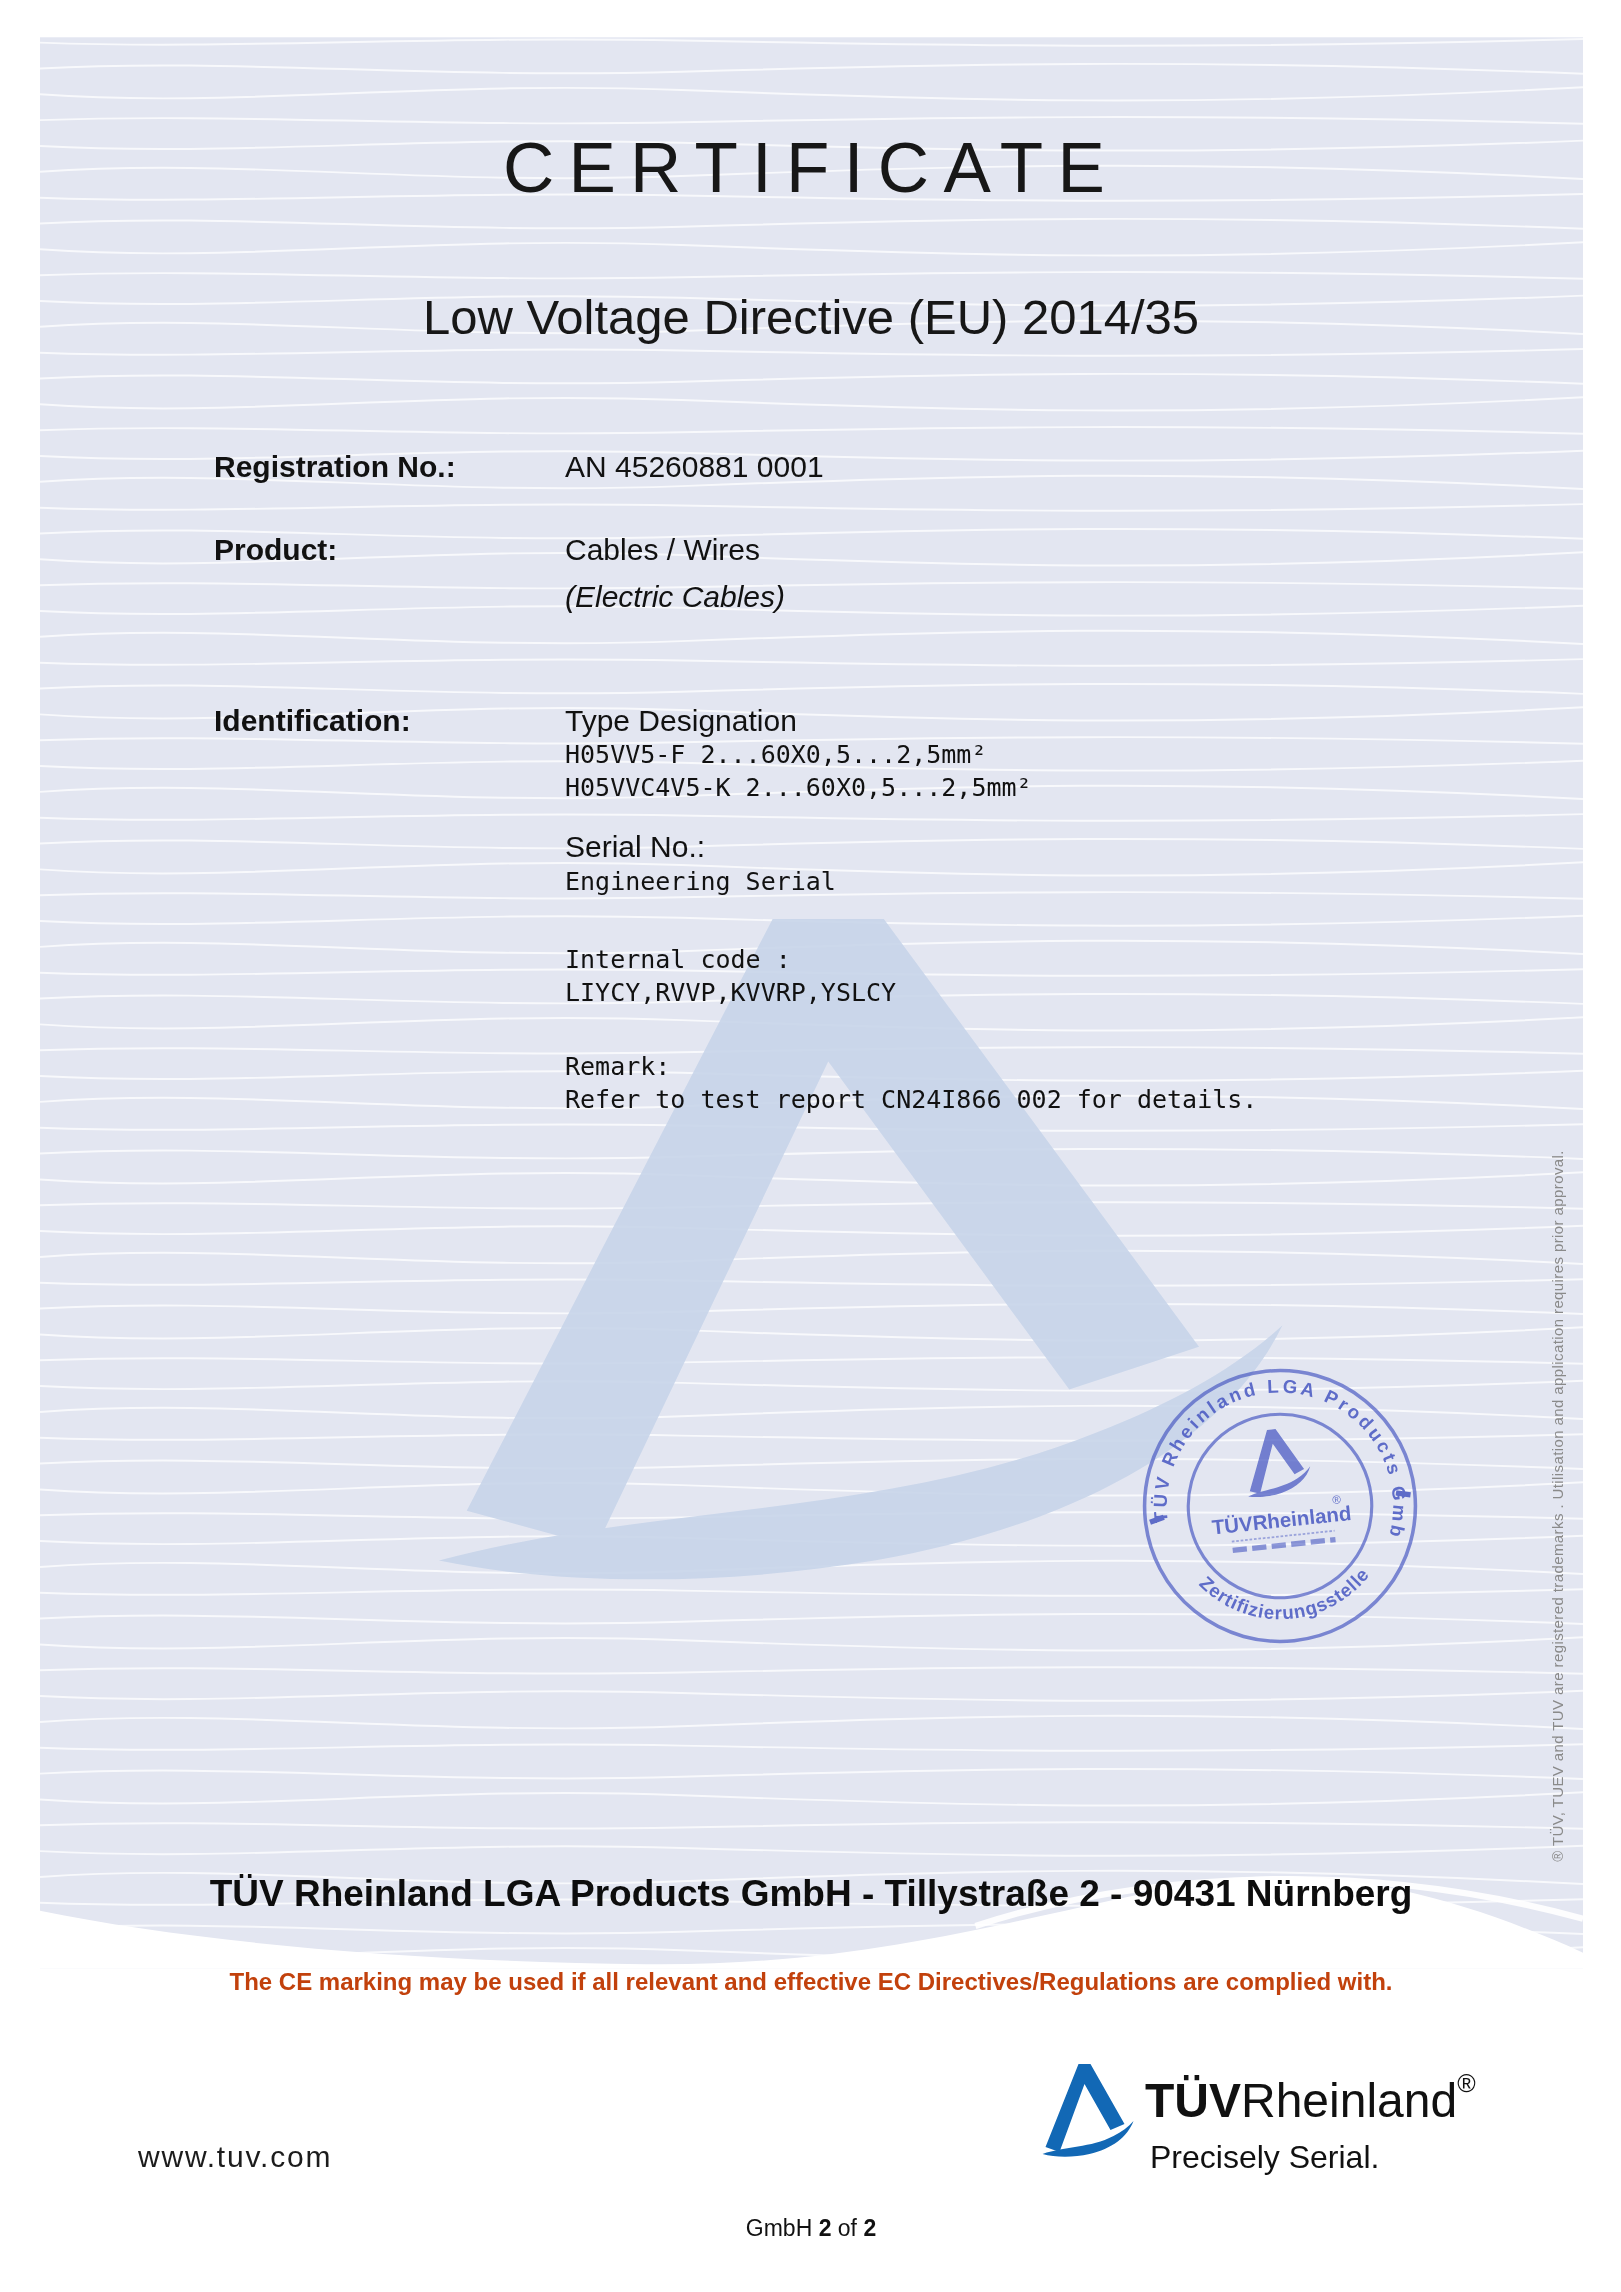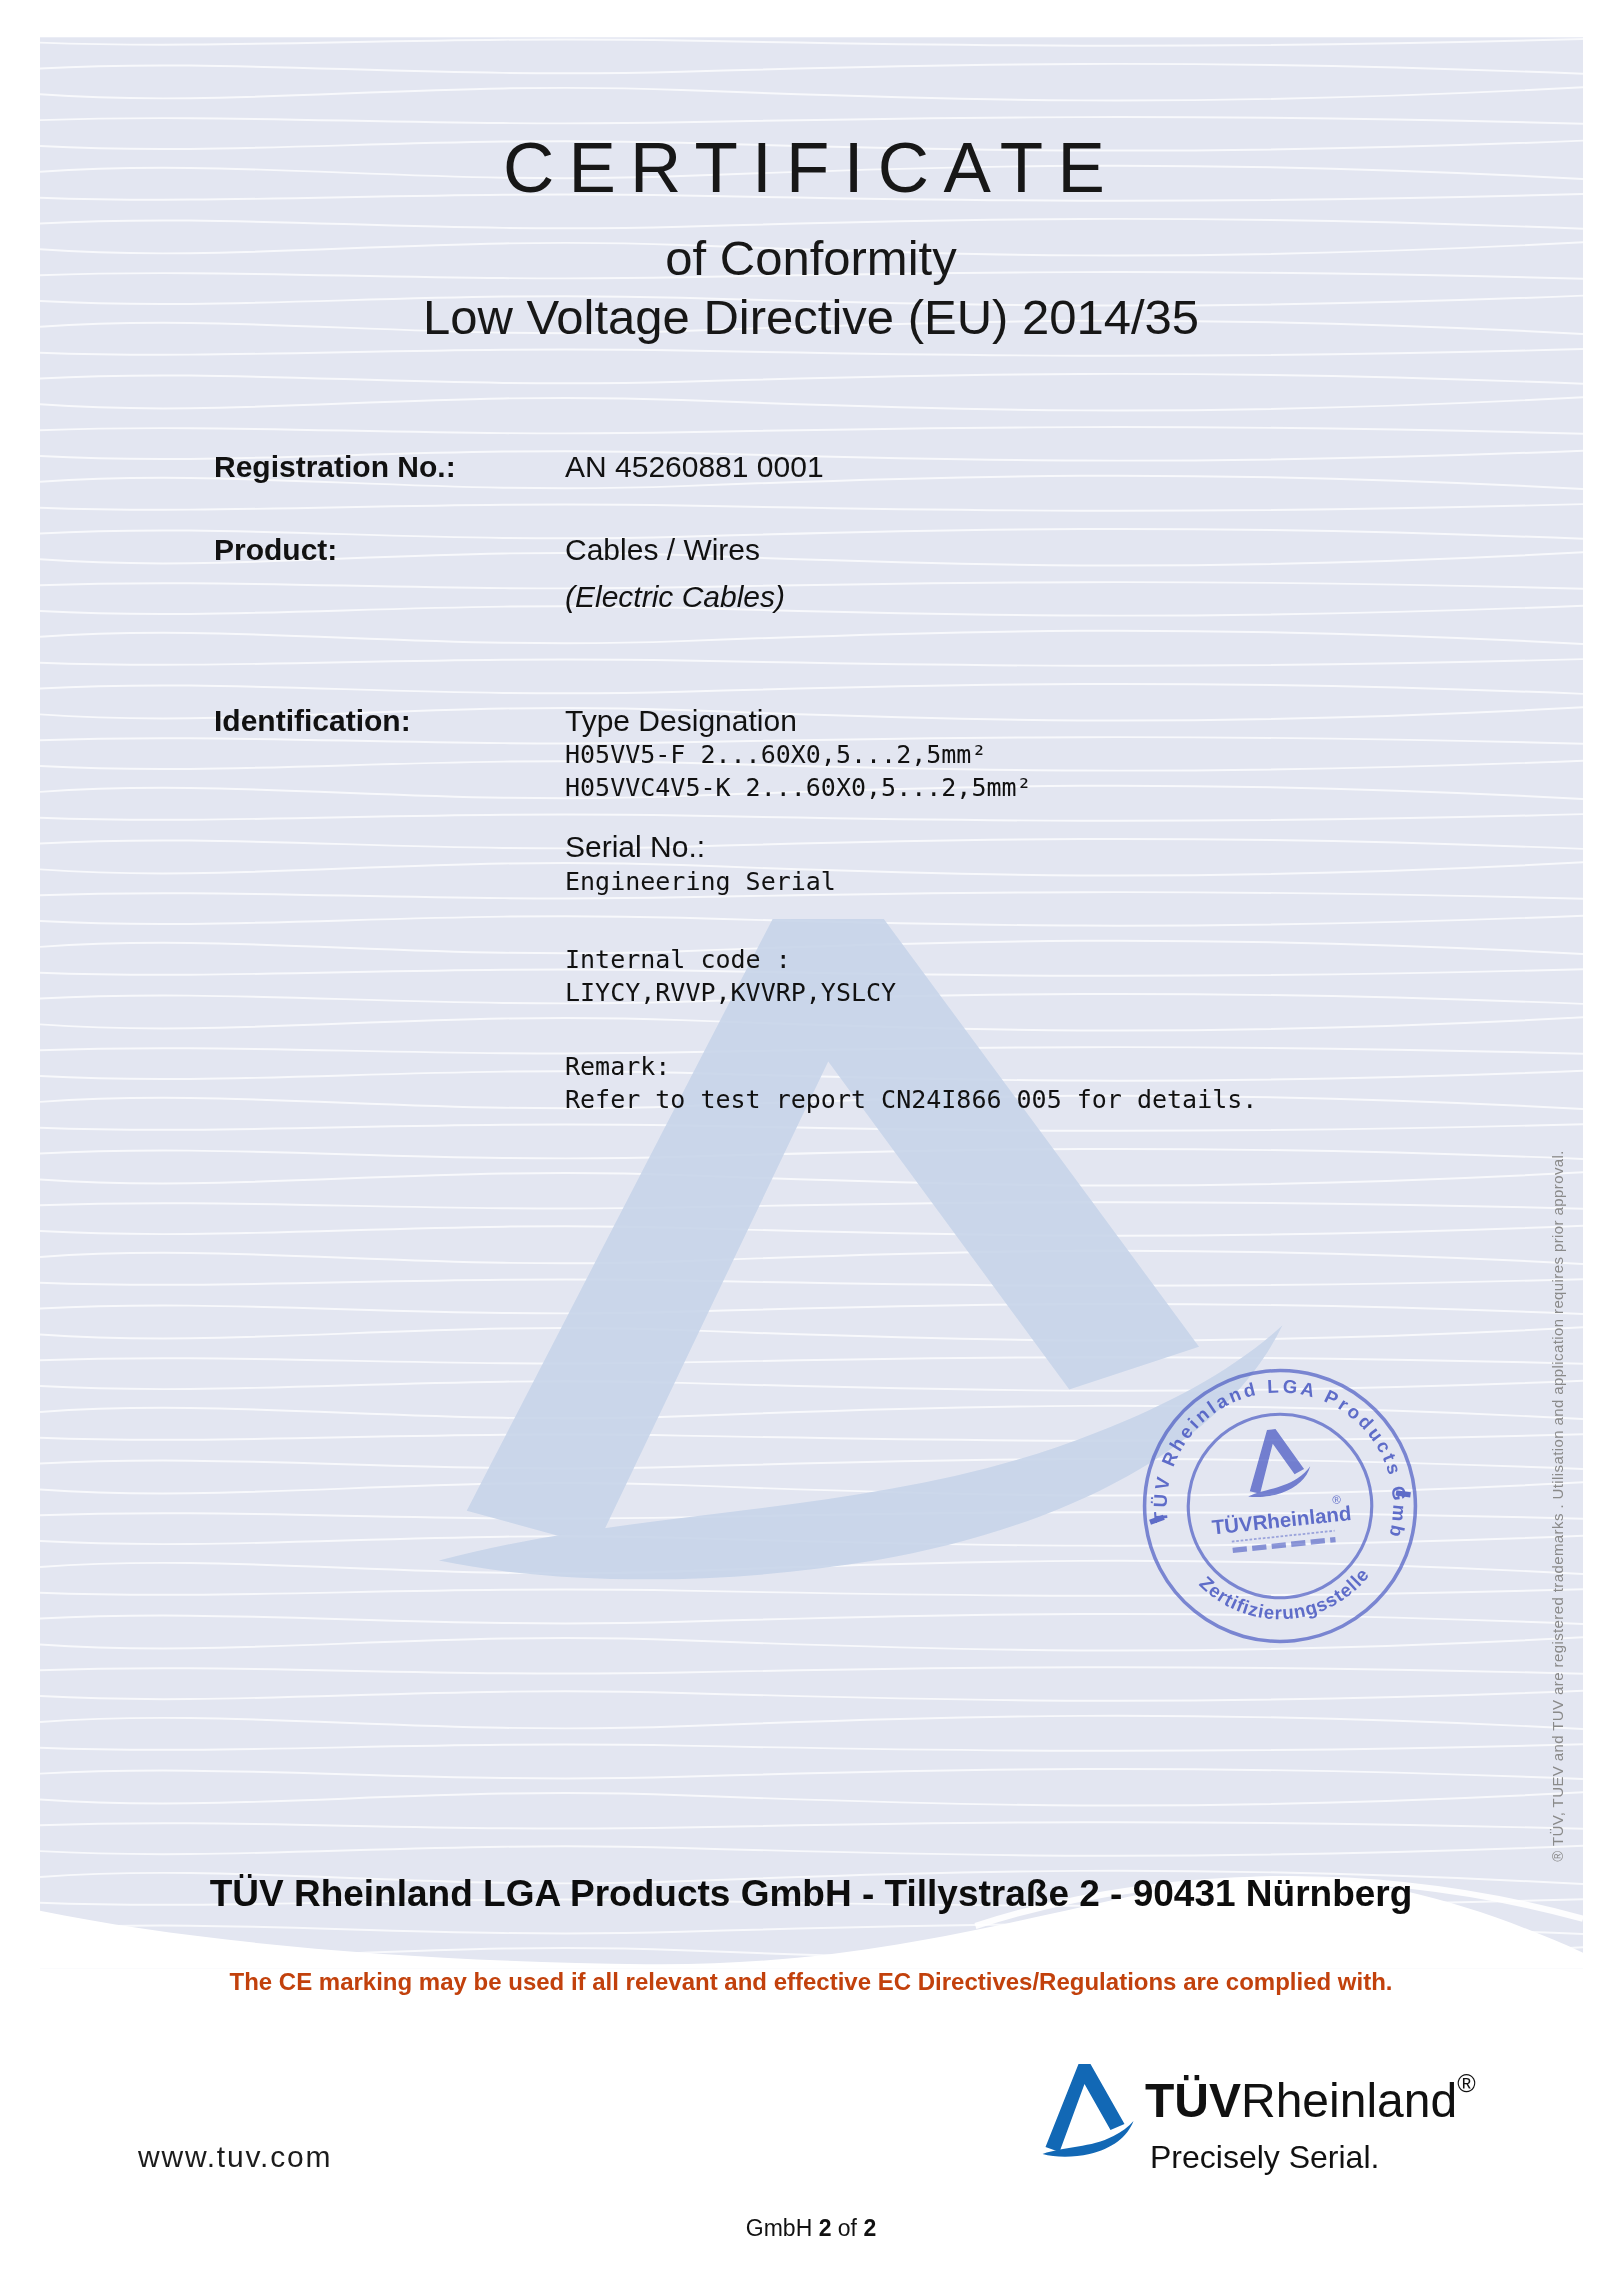--- a/index.html
+++ b/index.html
@@ -124,21 +124,20 @@
       </g>
     <path d="M1050 2120 C 1250 2055, 1500 2048, 1732 2112" fill="none" stroke="rgba(255,255,255,0.9)" stroke-width="7"></path>
     <path d="M0 2103 C 180 2140, 430 2160, 680 2163 C 950 2166, 1130 2100, 1310 2070 C 1450 2048, 1600 2090, 1732 2150 L 1732 2168 L 0 2168 Z" fill="#ffffff"></path>
   </svg>
 
   <svg class="abs watermark" width="927" height="713" viewBox="0 0 100 100" preserveAspectRatio="none">
     <use href="#tuv-triangle" fill="#c8d5ea"></use>
   </svg>
 
   <div class="abs center title" style="top:127px">CERTIFICATE</div>
-  <div class="abs center subtitle" style="top:230px">of Conformity</div>
   <div class="abs center subtitle" style="top:289px">Low Voltage Directive (EU) 2014/35</div>
 
   <div class="abs label" style="left:214px;top:450px">Registration No.:</div>
   <div class="abs value" style="left:565px;top:450px">AN 45260881 0001</div>
 
   <div class="abs label" style="left:214px;top:533px">Product:</div>
   <div class="abs value" style="left:565px;top:533px">Cables / Wires</div>
   <div class="abs value italic" style="left:565px;top:580px">(Electric Cables)</div>
 
   <div class="abs label" style="left:214px;top:704px">Identification:</div>
@@ -146,21 +145,21 @@
   <div class="abs mono" style="left:565px;top:740px">H05VV5-F 2...60X0,5...2,5mm²</div>
   <div class="abs mono" style="left:565px;top:773px">H05VVC4V5-K 2...60X0,5...2,5mm²</div>
 
   <div class="abs value" style="left:565px;top:830px">Serial No.:</div>
   <div class="abs mono" style="left:565px;top:867px">Engineering Serial</div>
 
   <div class="abs mono" style="left:565px;top:945px">Internal code :</div>
   <div class="abs mono" style="left:565px;top:978px">LIYCY,RVVP,KVVRP,YSLCY</div>
 
   <div class="abs mono" style="left:565px;top:1052px">Remark:</div>
-  <div class="abs mono" style="left:565px;top:1085px">Refer to test report CN24I866 005 for details.</div>
+  <div class="abs mono" style="left:565px;top:1085px">Refer to test report CN24I866 002 for details.</div>
 
   <svg class="abs stamp" width="294" height="294" viewBox="-165 -165 330 330">
     <defs>
       <path id="arcTop" d="M -119 44 A 127 127 0 1 1 119 44" fill="none"></path>
       <path id="arcBottom" d="M -104 73 A 127 127 0 0 0 104 73" fill="none"></path>
     </defs>
     <g transform="rotate(-6)" fill="#4757c2" stroke="none">
       <circle cx="0" cy="0" r="152" fill="none" stroke="#4757c2" stroke-width="4" opacity="0.8"></circle>
       <circle cx="0" cy="0" r="103" fill="none" stroke="#4757c2" stroke-width="3.5" opacity="0.8"></circle>
       <text font-size="21" font-weight="700" letter-spacing="3.5" fill="#4757c2">

